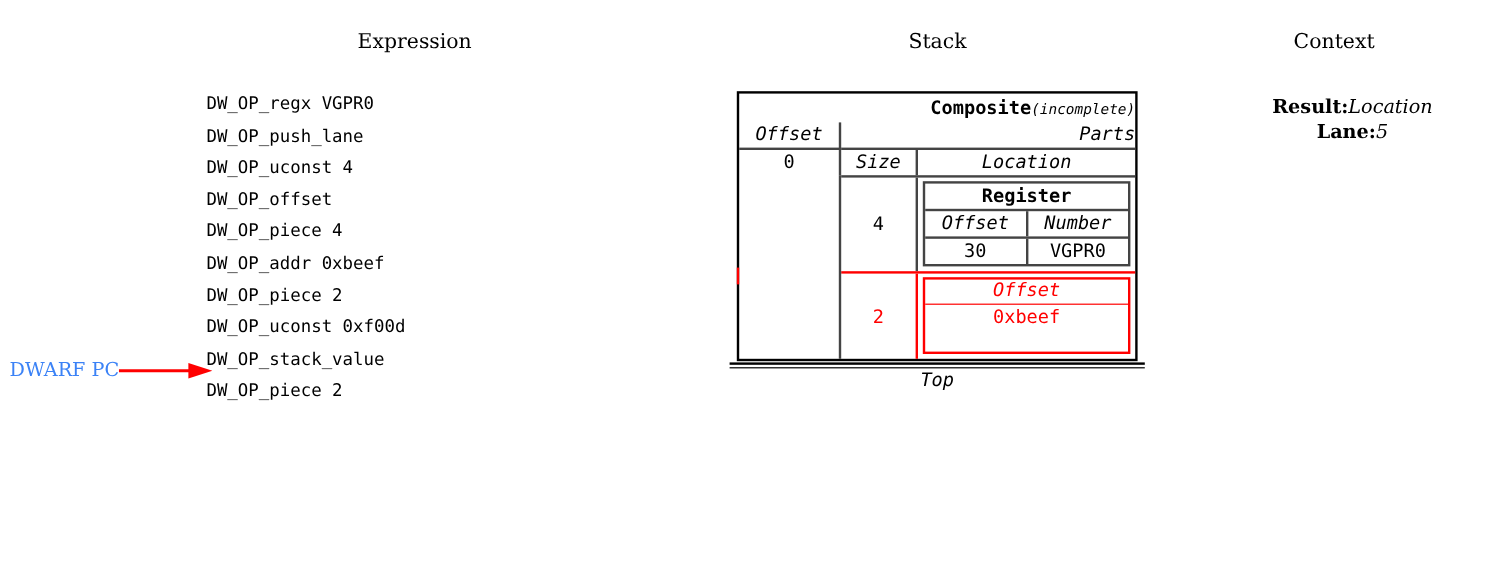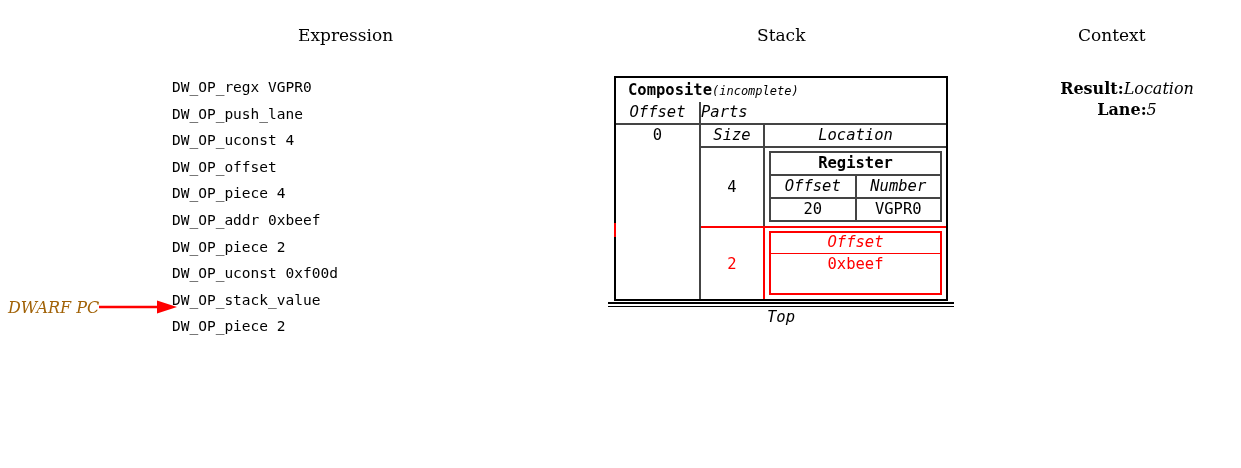--- a/index.html
+++ b/index.html
@@ -41,23 +41,22 @@
     white-space: pre;
     height: 26.6px;
   }
 
   
   #dwarf-pc-marker {
     position: absolute;
     left: 8px;
     top: 299px;
     display: flex;
-    align-items: flex-start;
-    color: #a16207;
-    font-style: italic;
+    align-items: flex-end;
+    color: #3b82f6;
   }
   #dwarf-pc-label {
     font-family: "DejaVu Serif", serif;
     font-size: 16px;
     white-space: nowrap;
     line-height: 18px;
   }
   #dwarf-pc-arrow {
     display: block;
     margin-left: 0px;
@@ -76,21 +75,21 @@
 
   #stack-outer {
     border: 2px solid #000000;
     box-sizing: border-box;
     width: 334px;
     position: relative;
   }
 
   
   #composite-title-row {
-    text-align: left;
+    text-align: right;
     padding: 2px 0 3px 12px;
     white-space: nowrap;
   }
   #composite-title      { font-size: 15.5px; }
   #composite-qualifier  { font-size: 12px; }
 
   
   #stack-body {
     display: flex;
     align-items: stretch;
@@ -128,21 +127,21 @@
     height: 14px;
     background: #ff0000;
   }
 
   #parts-col {
     flex: 1 1 auto;
     display: flex;
     flex-direction: column;
   }
   #parts-head {
-    text-align: left;
+    text-align: right;
     font-size: 15.5px;
     padding: 1px 0 2px 0;
   }
   #parts-subhead {
     display: flex;
     border-top: 2px solid #444444;
     border-bottom: 2px solid #444444;
     align-items: center;
   }
   #size-head {
@@ -322,21 +321,21 @@
         <div class="part-row" id="part-row-register">
           <div class="part-size mono">4</div>
           <div class="part-location">
             <div class="sub-table" id="register-table">
               <div class="sub-title mono-b">Register</div>
               <div class="sub-headrow">
                 <div class="mono-i">Offset</div>
                 <div class="mono-i">Number</div>
               </div>
               <div class="sub-datarow">
-                <div class="mono">20</div>
+                <div class="mono">30</div>
                 <div class="mono">VGPR0</div>
               </div>
             </div>
           </div>
         </div>
 
         <div class="part-row" id="part-row-memory">
           <div class="part-size mono">2</div>
           <div class="part-location">
             <div class="sub-table" id="memory-table">

